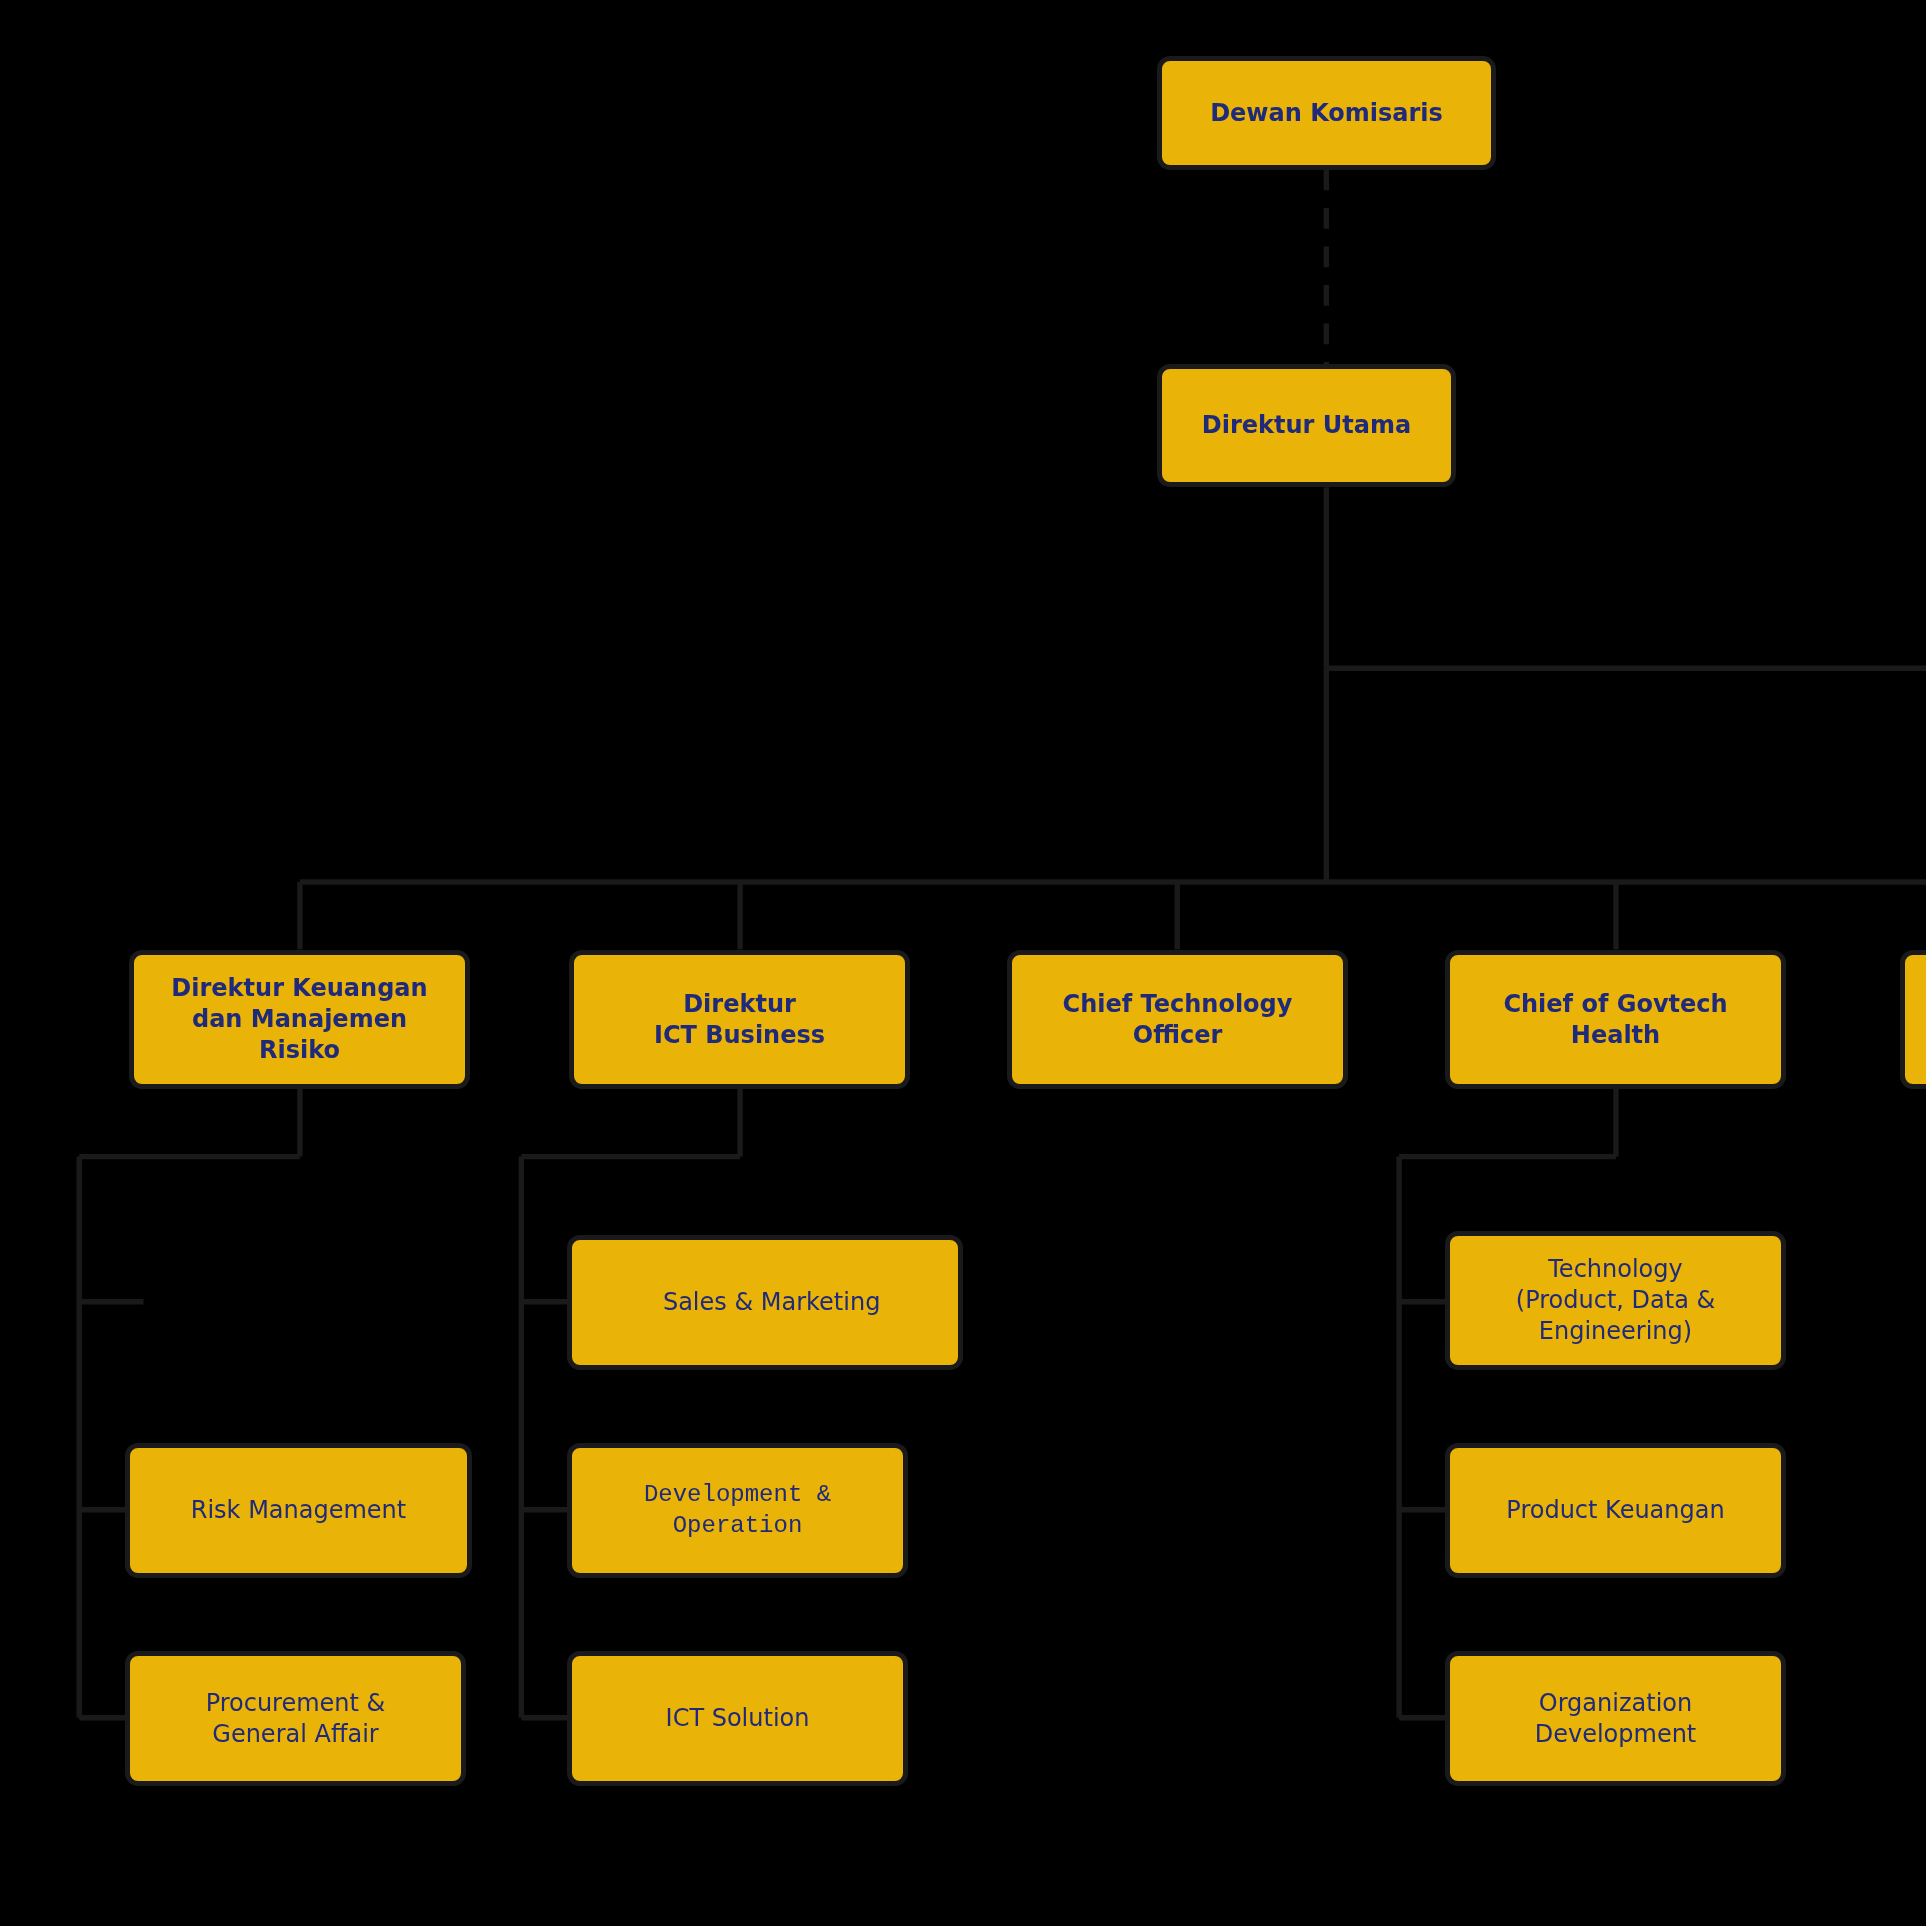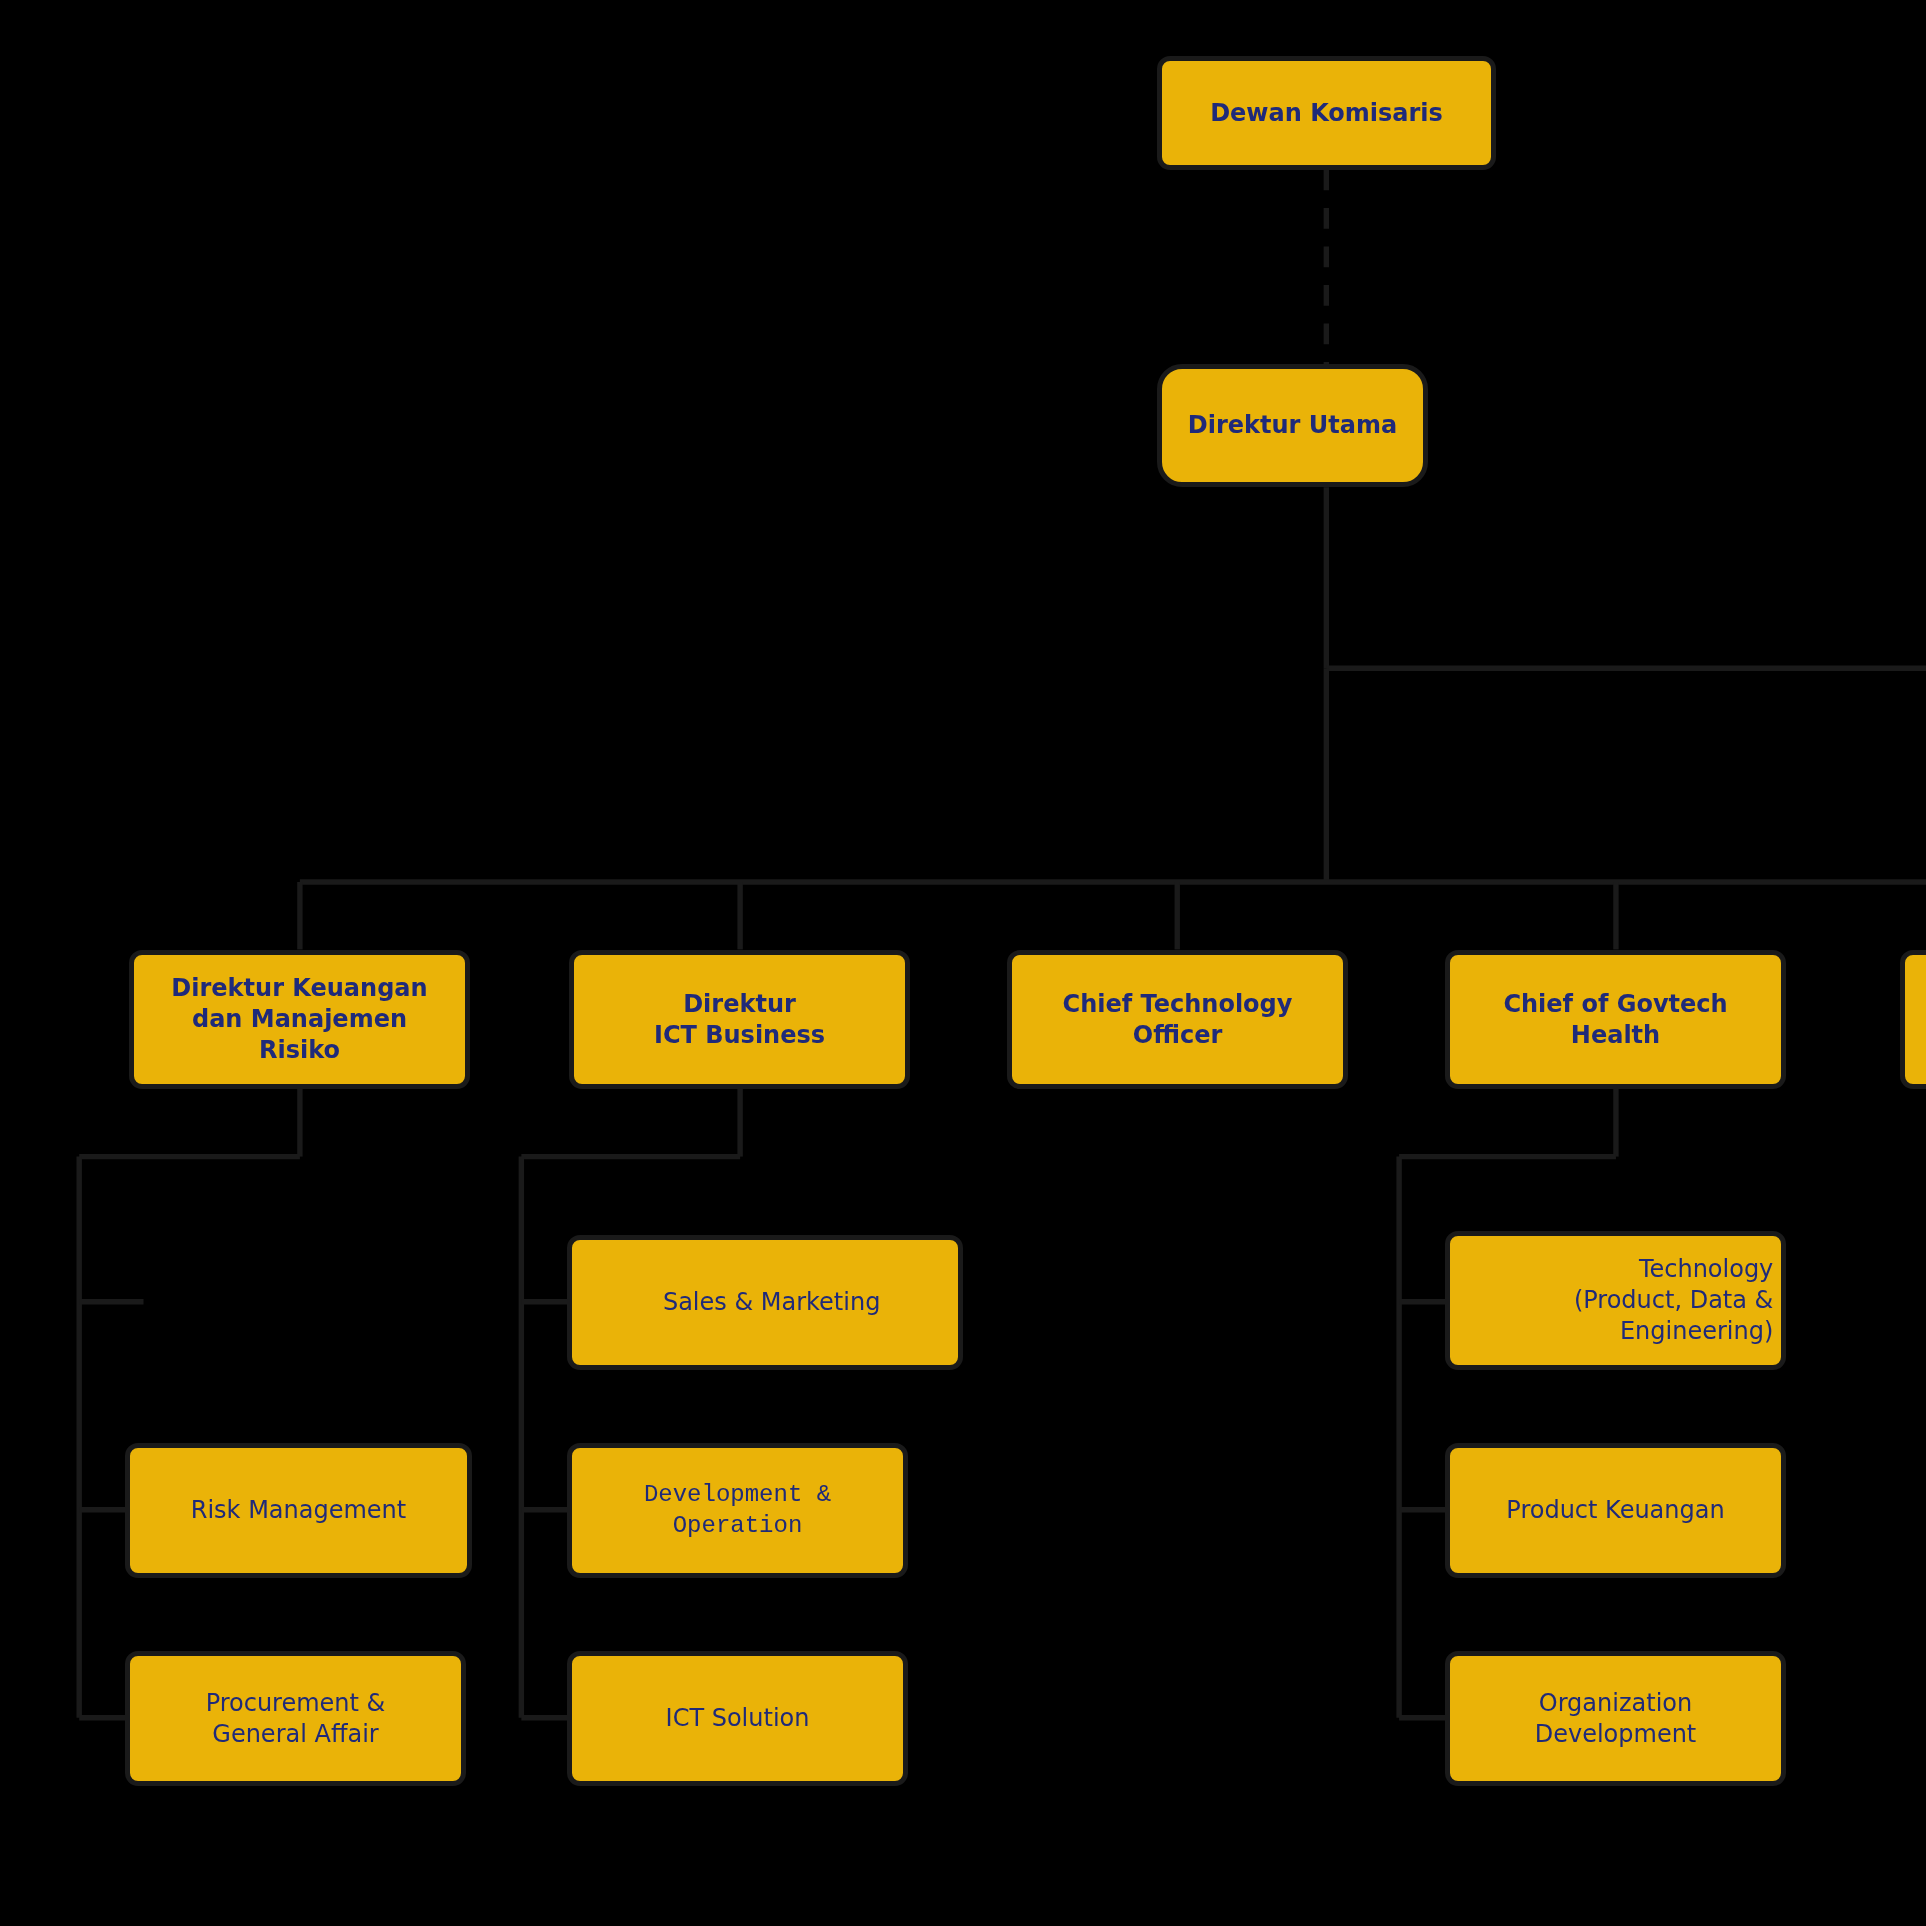--- a/index.html
+++ b/index.html
@@ -81,21 +81,21 @@
       <path d="M3632,3380 L3800,3380"></path>
       <path d="M3632,3920 L3800,3920"></path>
       <path d="M3632,4460 L3800,4460"></path>
     </g>
   </svg>
 
   <div class="node root" style="left:1157px;top:56px;width:339px;height:114px;">
     <span class="nlabel">Dewan Komisaris</span>
   </div>
 
-  <div class="node root" style="left:1157px;top:364px;width:271px;height:123px;border-radius:25px;">
+  <div class="node root" style="left:1157px;top:364px;width:299px;height:123px;">
     <span class="nlabel">Direktur Utama</span>
   </div>
 
   <div class="node bold" style="left:129px;top:950px;width:341px;height:139px;">
     <span class="nlabel">Direktur Keuangan
 dan Manajemen
 Risiko</span>
   </div>
   <div class="node bold" style="left:569px;top:950px;width:341px;height:139px;">
     <span class="nlabel">Direktur
@@ -126,21 +126,21 @@
     <span class="nlabel">Sales &amp; Marketing</span>
   </div>
   <div class="node leaf" style="left:567px;top:1443px;width:341px;height:135px;font-family:Liberation Mono, monospace;">
     <span class="nlabel">Development &amp;
 Operation</span>
   </div>
   <div class="node leaf" style="left:567px;top:1651px;width:341px;height:135px;">
     <span class="nlabel">ICT Solution</span>
   </div>
 
-  <div class="node leaf" style="left:1445px;top:1231px;width:341px;height:139px;text-align:right;">
+  <div class="node leaf" style="left:1445px;top:1231px;width:341px;height:139px;">
     <span class="nlabel">Technology
 (Product, Data &amp;
 Engineering)</span>
   </div>
   <div class="node leaf" style="left:1445px;top:1443px;width:341px;height:135px;">
     <span class="nlabel">Product Keuangan</span>
   </div>
   <div class="node leaf" style="left:1445px;top:1651px;width:341px;height:135px;">
     <span class="nlabel">Organization
 Development</span>

